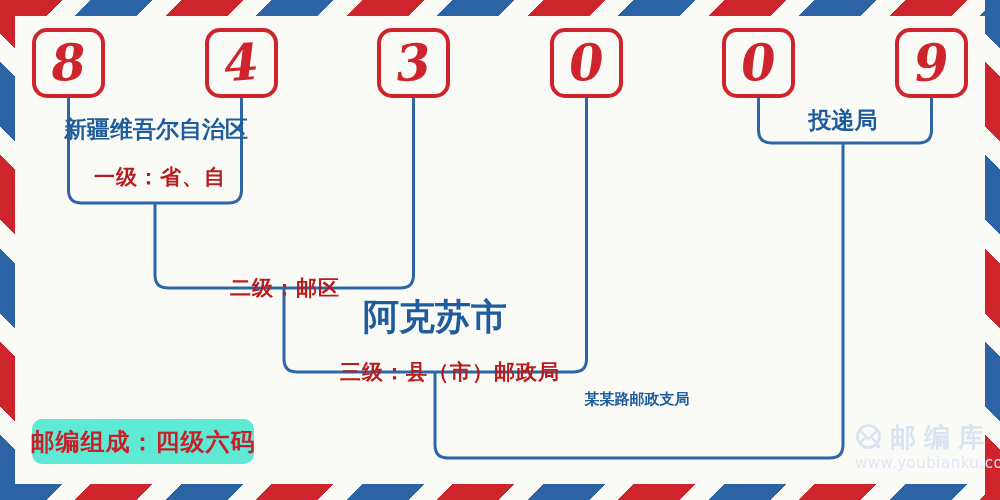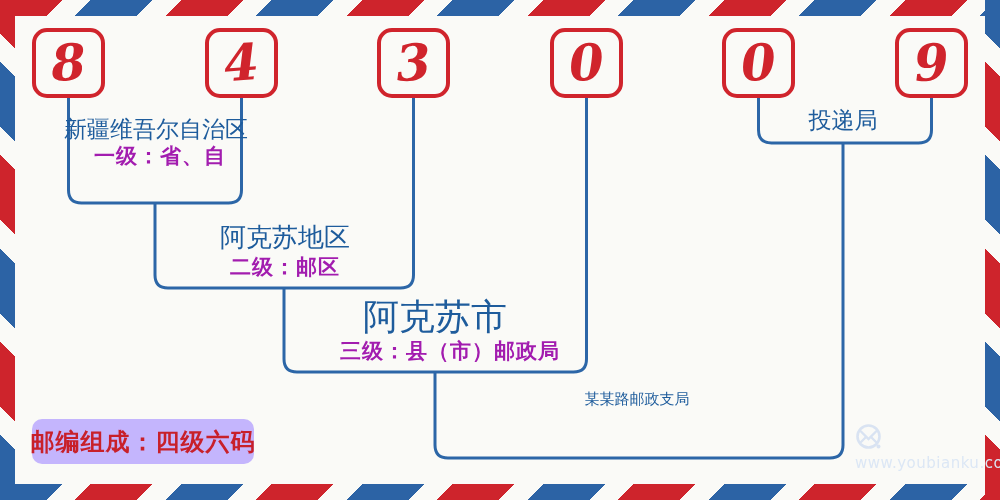--- a/index.html
+++ b/index.html
@@ -28,31 +28,31 @@
     display:flex;align-items:center;justify-content:center;
   }
   .digit{
     font-family:"DejaVu Serif","Liberation Serif",serif;
     font-style:italic;font-weight:bold;font-size:50px;line-height:1;
     color:#d0242c;transform:rotate(-4deg);
   }
   
   .lv-name{
     position:absolute;transform:translateX(-50%);white-space:nowrap;
-    font-weight:normal;color:#1e5c9c;text-align:left;line-height:1.15;
+    font-weight:bold;color:#1e5c9c;text-align:left;line-height:1.15;
   }
   .lv-desc{
     position:absolute;transform:translateX(-50%);white-space:nowrap;
-    font-weight:bold;color:#a21caf;text-align:center;
-    font-size:21px;line-height:22px;letter-spacing:1px;
+    font-weight:bold;color:#b91c1c;text-align:center;
+    font-size:21px;line-height:22px;letter-spacing:1px;margin-top:21px;
   }
   
   .badge{
     position:absolute;left:32px;top:419px;width:222px;height:45px;
-    background:#c4b5fd;border-radius:10px;
+    background:#5eead4;border-radius:10px;
     display:flex;align-items:center;justify-content:center;
   }
   .badge-text{font-size:24px;font-weight:bold;color:#c8202a;letter-spacing:1px;white-space:nowrap;}
   
   .watermark{position:absolute;left:855px;top:423px;color:#d9e3f2;}
   .wm-row{display:flex;align-items:center;gap:7px;}
   .wm-name{font-size:26px;font-weight:bold;letter-spacing:8px;white-space:nowrap;line-height:1;}
   .wm-url{font-size:15px;letter-spacing:0.5px;margin-top:3px;color:#dce7f5;white-space:nowrap;}
 </style>
 </head>
@@ -90,21 +90,20 @@
   </div>
   <div class="digit-box" style="left:895px">
     <span class="digit">9</span>
   </div>
 
   <div class="lv-name" style="left:156px;top:116px;font-size:23px">新疆维吾尔自治区</div>
   <div class="lv-desc" style="left:160px;top:145px">
     <div>一级：省、自</div>
   </div>
 
-  <div class="lv-name" style="left:285px;top:223px;font-size:26px">阿克苏地区</div>
   <div class="lv-desc" style="left:285px;top:256px">二级：邮区</div>
 
   <div class="lv-name" style="left:435px;top:296px;font-size:36px">阿克苏市</div>
   <div class="lv-desc" style="left:450px;top:340px">三级：县（市）邮政局</div>
 
   <div class="lv-name" style="left:637px;top:391px;font-size:15px">某某路邮政支局</div>
 
   <div class="lv-name" style="left:843px;top:107px;font-size:23px">投递局</div>
 
   <div class="badge">
@@ -112,17 +111,18 @@
   </div>
 
   <div class="watermark">
     <div class="wm-row">
       <svg width="28" height="28" viewBox="0 0 28 28">
         <circle cx="13.5" cy="13.5" r="11" fill="none" stroke="#d9e3f2" stroke-width="2.6"></circle>
         <path d="M6 8.5 L13.5 16 L21 8.5" fill="none" stroke="#d9e3f2" stroke-width="2.4" stroke-linecap="round"></path>
         <path d="M6 19 L11 14 M21 19 L16 14" fill="none" stroke="#d9e3f2" stroke-width="2.4" stroke-linecap="round"></path>
         <circle cx="23.5" cy="23.5" r="2" fill="#d9e3f2"></circle>
       </svg>
+      <span class="wm-name">邮编库</span>
     </div>
     <div class="wm-url">www.youbianku.com</div>
   </div>
 
 </div>
 
 </body></html>

